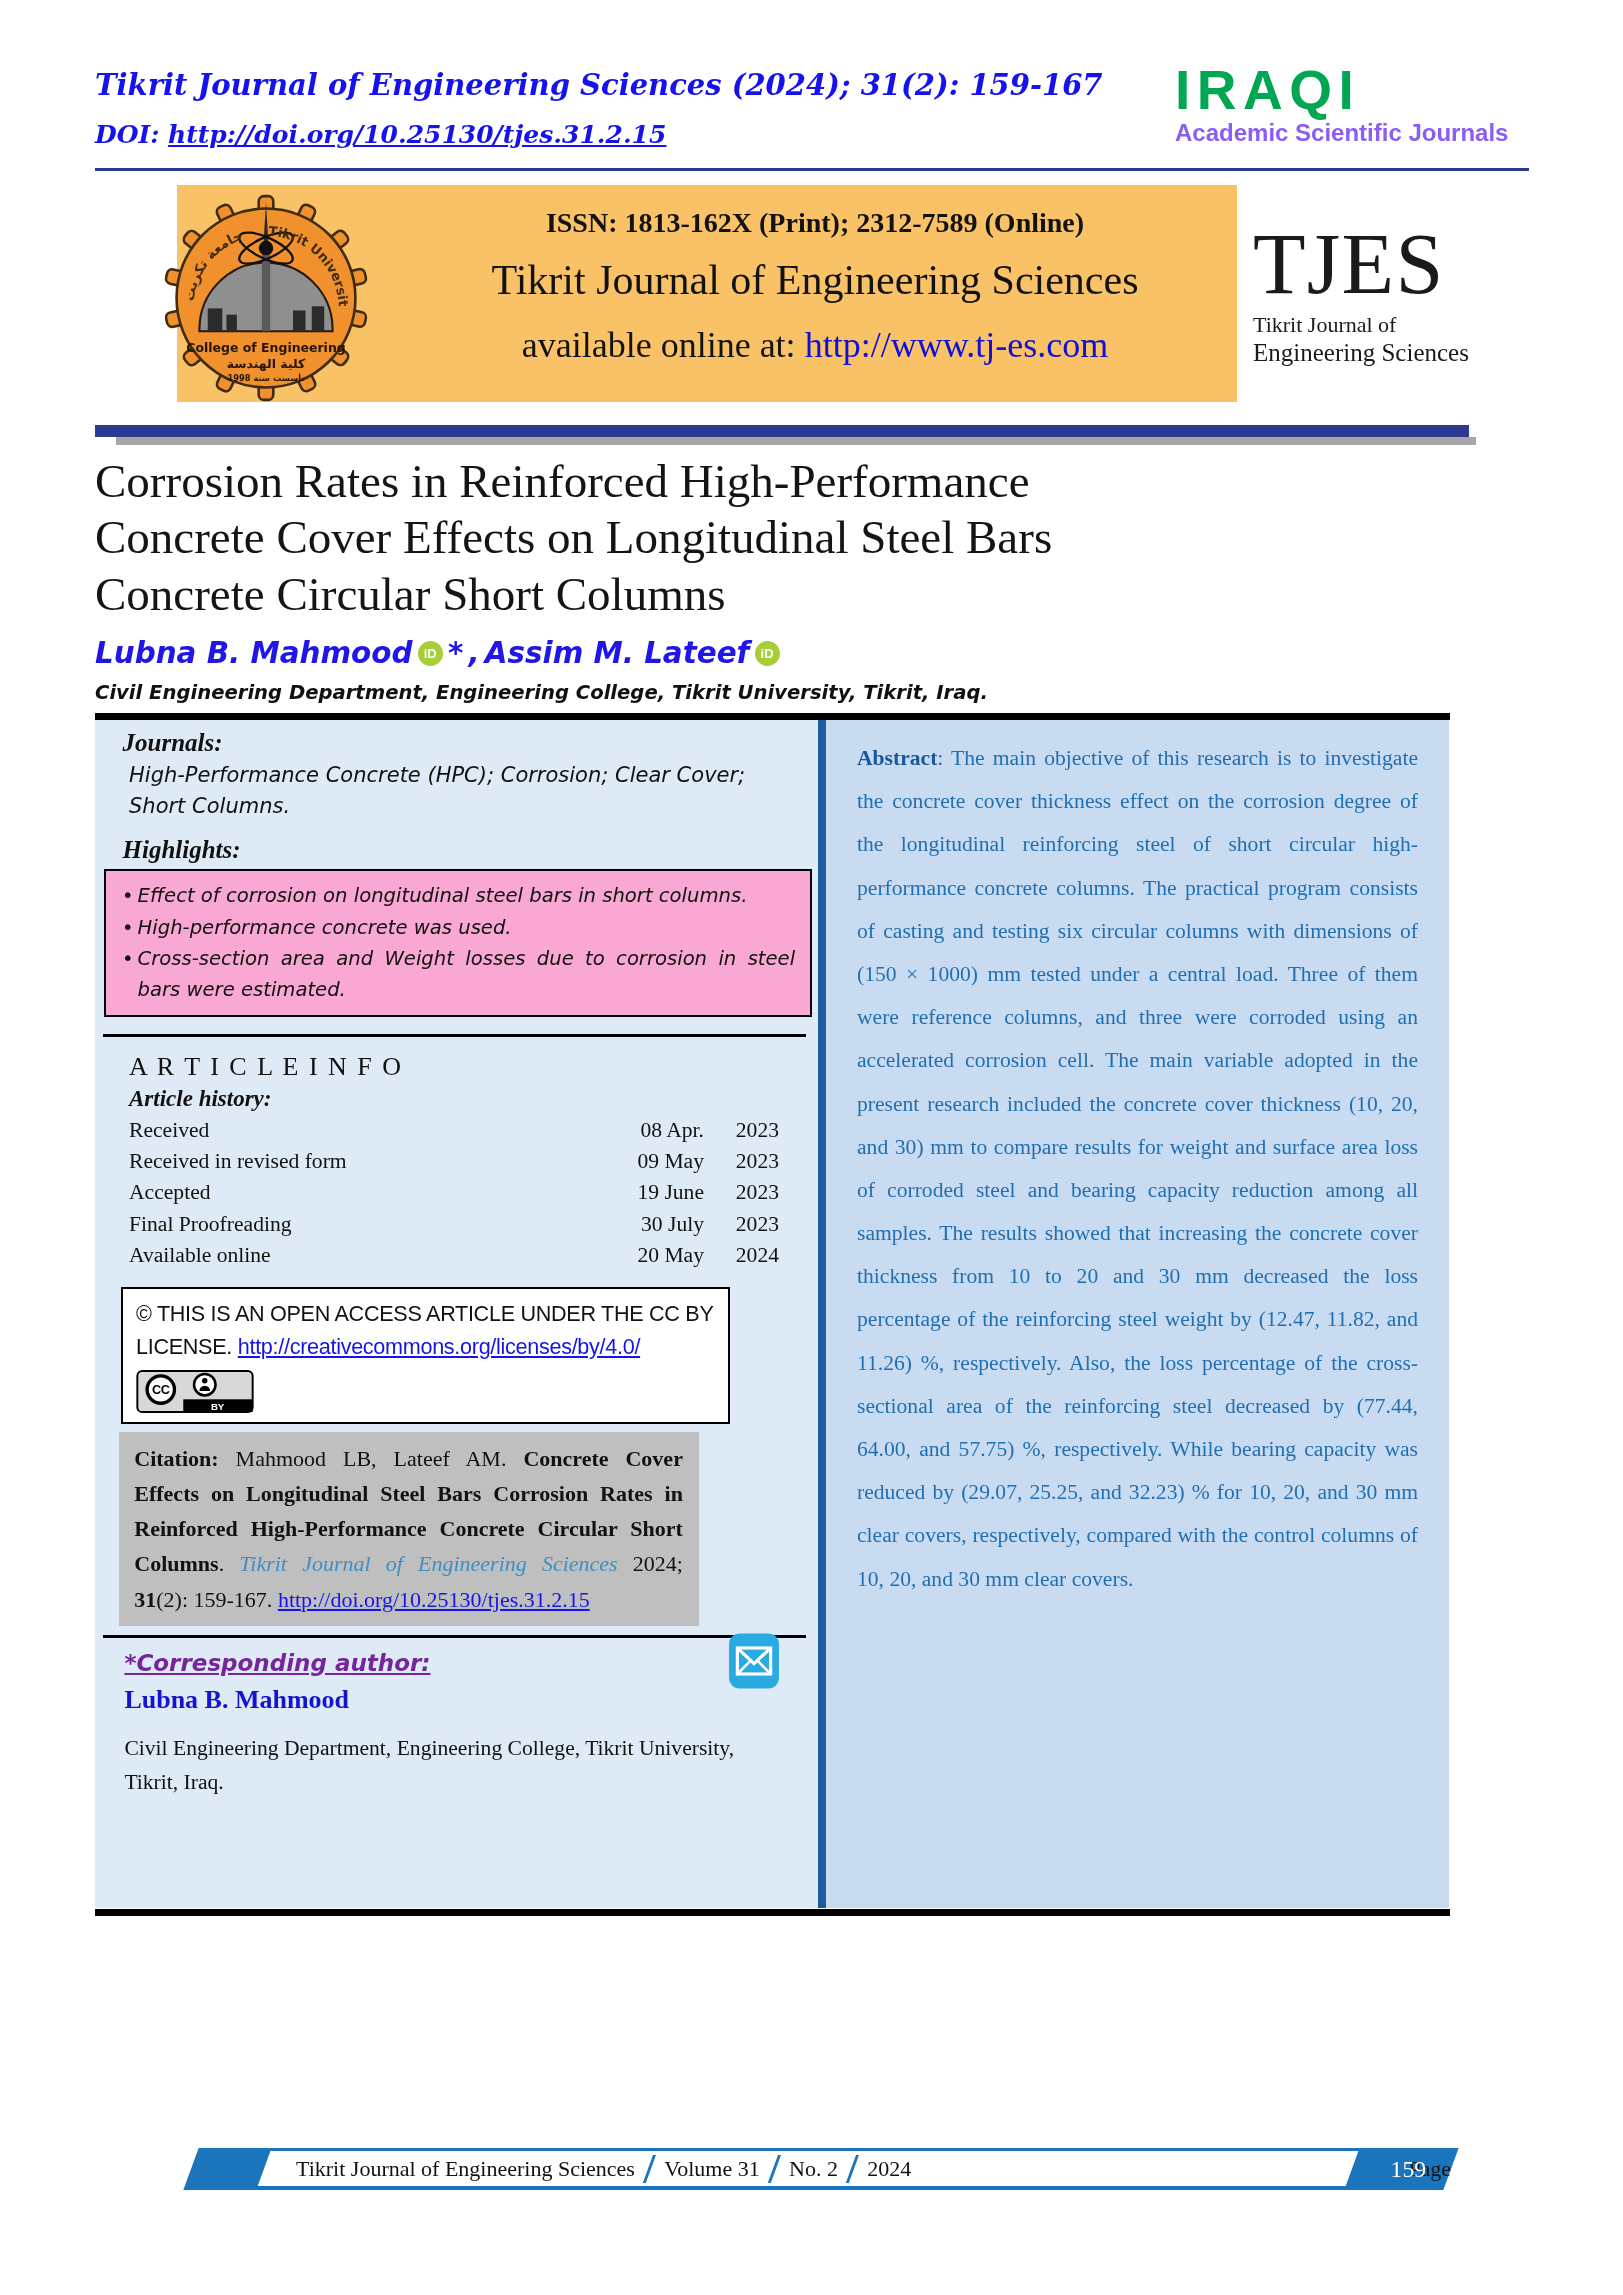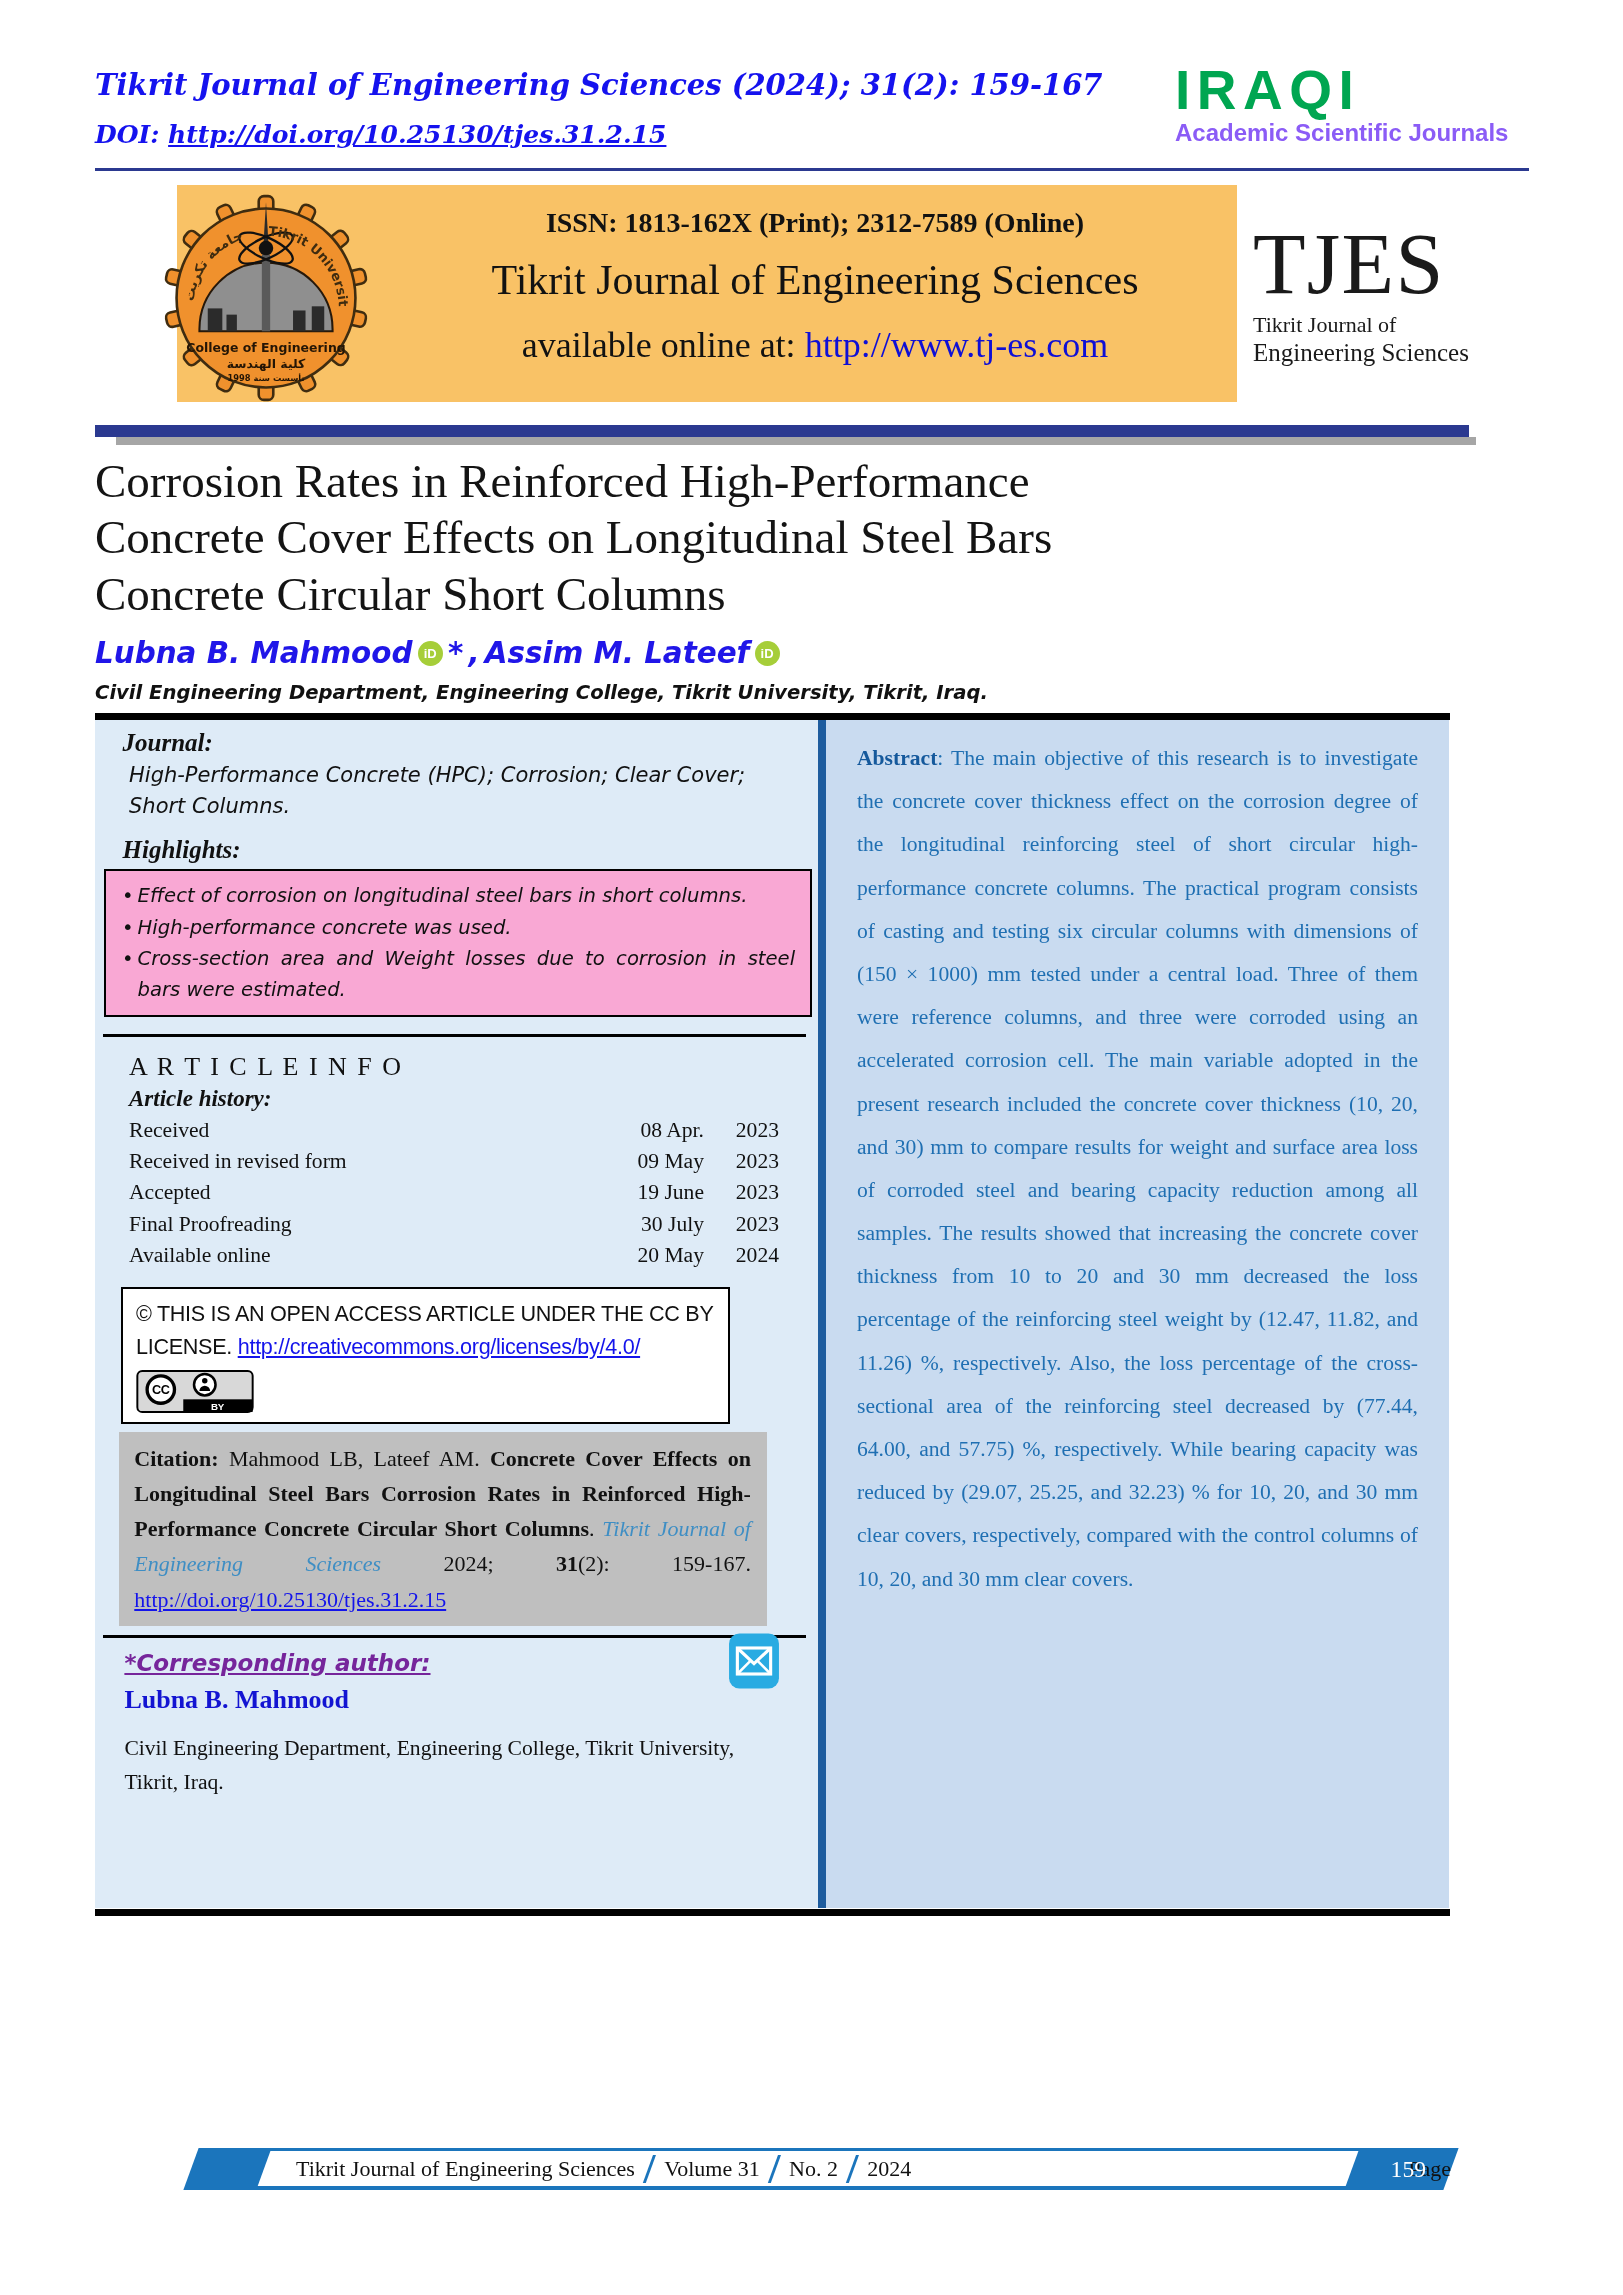--- a/index.html
+++ b/index.html
@@ -70,21 +70,21 @@
   .hist-rows{margin:2.6px 39px 0 34px;font-size:21.6px;line-height:1.45;}
   .hist-row{display:flex;}
   .hist-row .hl{flex:1;}
   .hist-row .hd{width:118px;text-align:right;}
   .hist-row .hy{width:75px;text-align:right;}
   .oa-box{margin:15.7px 0 0 26px;width:609px;box-sizing:border-box;border:2.6px solid #000;background:#fff;
           padding:9.2px 13px;font-family:"Liberation Sans",sans-serif;font-size:21.6px;line-height:1.5;
           letter-spacing:-0.3px;}
   .oa-box a{color:#1414EB;text-decoration:underline;}
   .cc-badge{margin-top:6.5px;display:block;}
-  .cite-box{margin:7.9px 0 0 23.6px;width:648px;box-sizing:border-box;background:#BFBFBF;
+  .cite-box{margin:7.9px 0 0 23.6px;width:580px;box-sizing:border-box;background:#BFBFBF;
             padding:9.2px 15.7px;font-size:22px;line-height:1.6;text-align:justify;}
   .cite-label{font-weight:700;}
   .cite-title{font-weight:700;}
   .cite-journal{font-style:italic;color:#3E8EC4;}
   .cite-vol{font-weight:700;}
   .cite-doi{color:#1414EB;text-decoration:underline;}
   .hr2{border:none;border-top:3.9px solid #000;margin:9.2px 0 0 7.9px;width:703px;}
   .corr-row{position:relative;margin-top:11.8px;}
   .corr-label{display:inline-block;margin-left:29.4px;font-family:"DejaVu Sans",sans-serif;
               font-style:italic;font-weight:700;font-size:23px;color:#76259B;
@@ -201,21 +201,21 @@
     <span>*</span>
     <span>, </span>
     <span>Assim M. Lateef</span>
     <span class="orcid">iD</span>
   </div>
   <div class="affil-top">Civil Engineering Department, Engineering College, Tikrit University, Tikrit, Iraq.</div>
 
   <div class="bar-top"></div>
 
   <div class="leftcol">
-    <div class="kw-label">Journal:</div>
+    <div class="kw-label">Journals:</div>
     <div class="kw-text">High-Performance Concrete (HPC); Corrosion; Clear Cover; Short Columns.</div>
 
     <div class="hl-label">Highlights:</div>
     <div class="hl-box">
       <div class="hl-item">Effect of corrosion on longitudinal steel bars in short columns.</div>
       <div class="hl-item">High-performance concrete was used.</div>
       <div class="hl-item">Cross-section area and Weight losses due to corrosion in steel bars were estimated.</div>
     </div>
 
     <hr class="info-hr">

